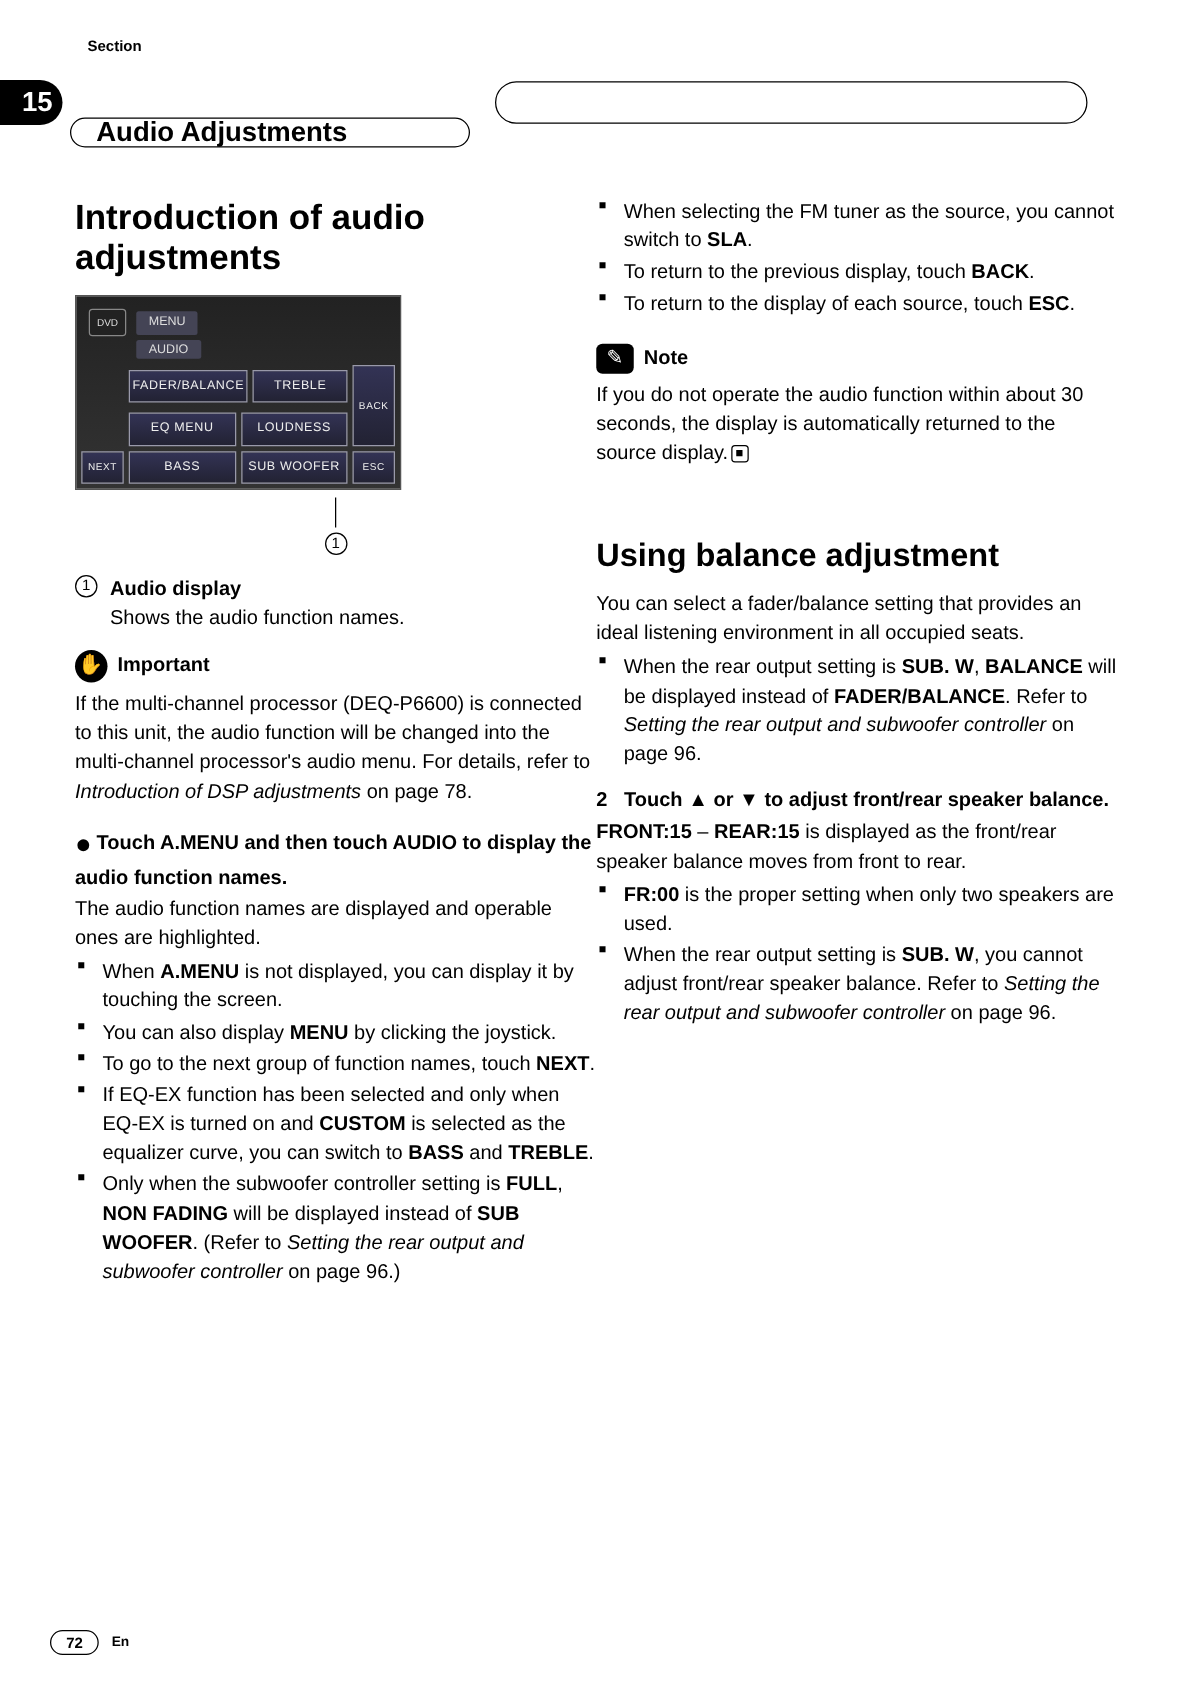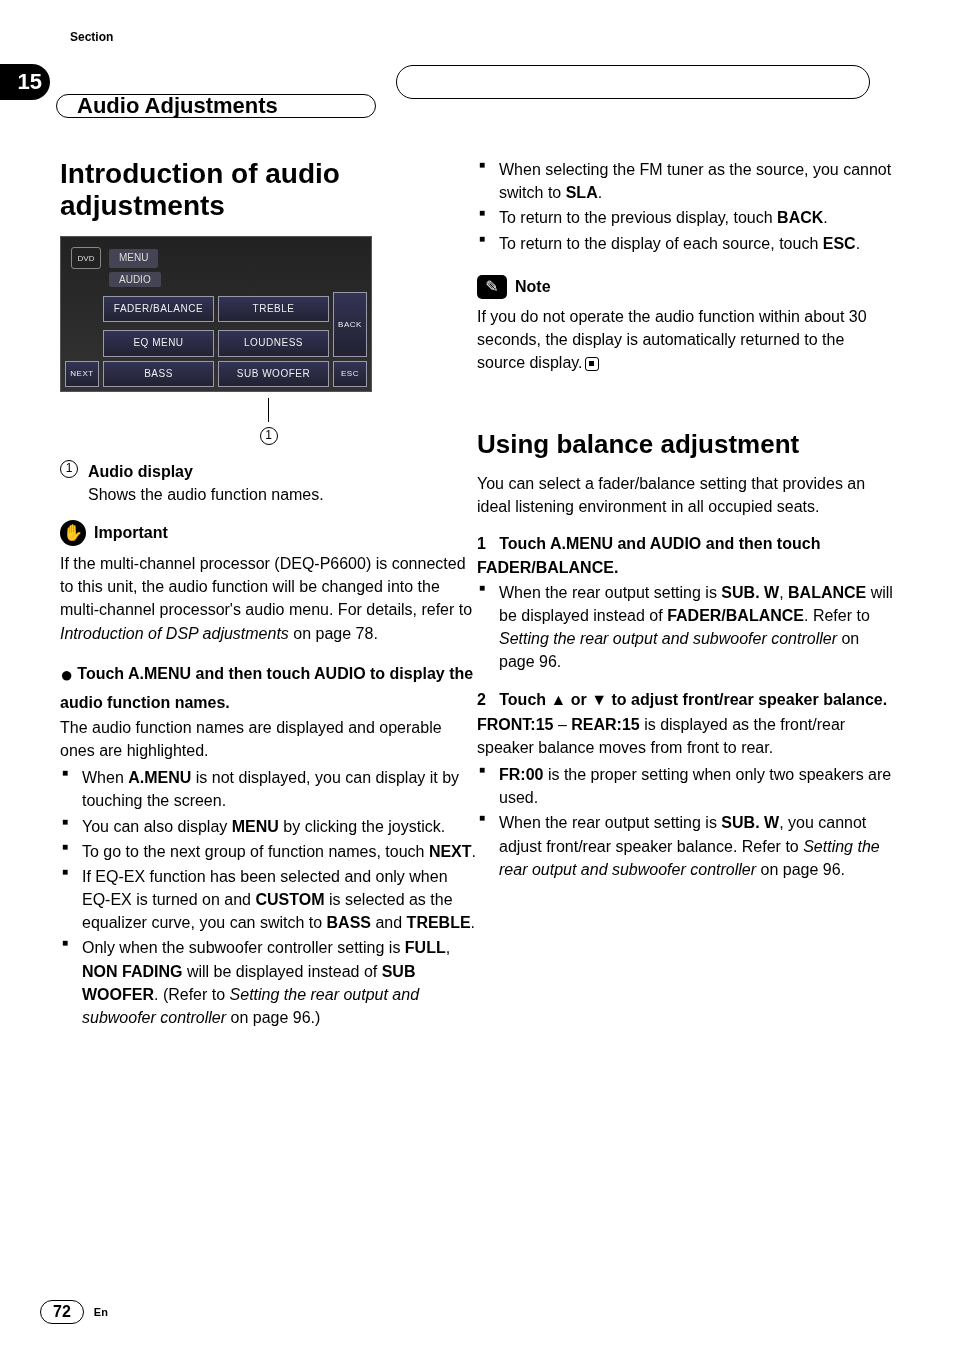--- a/index.html
+++ b/index.html
@@ -61,21 +61,21 @@
     margin-left: 20px;
     flex: 1;
   }
   .columns {
     display: flex;
   }
   .col { flex: 1; font-size: 16px; line-height: 1.45; }
   h1.intro { font-size: 28px; font-weight: bold; line-height: 1.15; margin-bottom: 14px; }
   h1.using { font-size: 26px; font-weight: bold; margin-bottom: 8px; margin-top: 52px; }
   .screenshot-box {
-    width: 312px;
+    width: 261px;
     background: linear-gradient(#222, #333);
     border: 1px solid #555;
     padding: 8px 4px 4px 4px;
     color: #ddd;
     font-size: 10px;
     margin-bottom: 6px;
   }
   .ss-topbar { display:flex; align-items:center; gap:8px; padding:2px 6px; }
   .ss-dvd { width:30px; height:22px; background:#222; border:1px solid #888; border-radius:3px; display:flex; align-items:center; justify-content:center; font-size:8px;}
   .ss-menu-label { background:#445; padding:2px 10px; border-radius:2px; font-size:10px;}
@@ -113,21 +113,21 @@
     display:flex; align-items:center; justify-content:center; color:#fff; font-size:16px;
   }
   .end-icon { display:inline-block; width:14px; height:14px; border:1.5px solid #000; border-radius:3px; vertical-align:middle; margin-left:2px; position:relative;}
   .end-icon::after{ content:""; position:absolute; width:5px; height:5px; background:#000; top:3.5px; left:3.5px;}
   .footer {
     position:absolute; bottom:28px; left:40px;
     display:flex; align-items:center; gap:10px;
   }
   .page-pill {
     border:1.5px solid #000; border-radius:14px;
-    padding:2px 12px; font-weight:bold; font-size:16px;
+    padding:2px 12px; font-weight:bold; font-size:12px;
   }
   .lang { font-size:11px; font-weight:bold;}
 </style>
 </head>
 <body>
 
 <div class="section-label">Section</div>
 <div class="header-row">
   <div class="section-num">15</div>
   <div class="header-pill">Audio Adjustments</div>
@@ -210,21 +210,20 @@
       <div class="note-icon">✎</div>
       <div class="callout-label">Note</div>
     </div>
     <p class="body">
       <span>If you do not operate the audio function within about 30 seconds, the display is automatically returned to the source display.</span><span class="end-icon"></span>
     </p>
 
     <h1 class="using">Using balance adjustment</h1>
     <p class="body">You can select a fader/balance setting that provides an ideal listening environment in all occupied seats.</p>
 
-    <p class="step"><span>1</span>&nbsp;&nbsp;&nbsp;<span>Touch A.MENU and AUDIO and then touch FADER/BALANCE.</span></p>
     <ul class="blacksq">
       <li><span>When the rear output setting is </span><span class="bold">SUB. W</span><span>, </span><span class="bold">BALANCE</span><span> will be displayed instead of </span><span class="bold">FADER/BALANCE</span><span>. Refer to </span><span class="italic">Setting the rear output and subwoofer controller</span><span> on page 96.</span></li>
     </ul>
 
     <p class="step"><span>2</span>&nbsp;&nbsp;&nbsp;<span>Touch ▲ or ▼ to adjust front/rear speaker balance.</span></p>
     <p class="body"><span class="bold">FRONT:15</span><span> – </span><span class="bold">REAR:15</span><span> is displayed as the front/rear speaker balance moves from front to rear.</span></p>
     <ul class="blacksq">
       <li><span class="bold">FR:00</span><span> is the proper setting when only two speakers are used.</span></li>
       <li><span>When the rear output setting is </span><span class="bold">SUB. W</span><span>, you cannot adjust front/rear speaker balance. Refer to </span><span class="italic">Setting the rear output and subwoofer controller</span><span> on page 96.</span></li>
     </ul>

